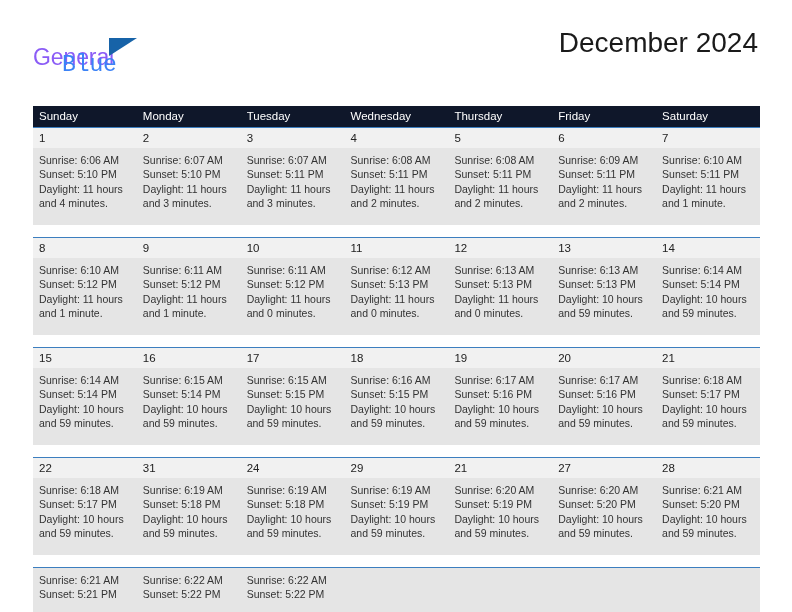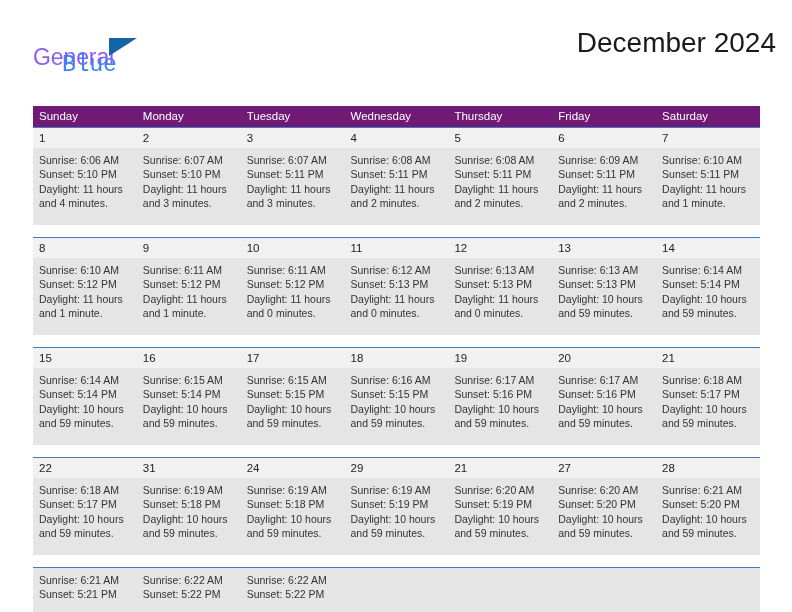--- a/index.html
+++ b/index.html
@@ -51,21 +51,21 @@
     left: 76px;
     top: 6px;
     width: 0;
     height: 0;
     border-left: 28px solid #1763a8;
     border-bottom: 18px solid transparent;
     transform: scaleX(1);
   }
   .title-block {
     position: absolute;
-    right: 16px;
+    right: 34px;
     top: 26px;
     text-align: right;
   }
   .cal-title {
     font-size: 28px;
     color: #1a1a1a;
     line-height: 34px;
     font-weight: normal;
     margin: 0;
     white-space: nowrap;
@@ -81,21 +81,21 @@
   
   .calendar {
     position: absolute;
     left: 33px;
     top: 106px;
     width: 727px;
     border-collapse: collapse;
     table-layout: fixed;
   }
   .calendar th {
-    background: #701a75;
+    background: #0f172a;
     color: #ffffff;
     font-weight: normal;
     font-size: 11.5px;
     text-align: left;
     padding: 4px 0 4px 6px;
     height: 13px;
     line-height: 13px;
     border: none;
   }
   .calendar td {

